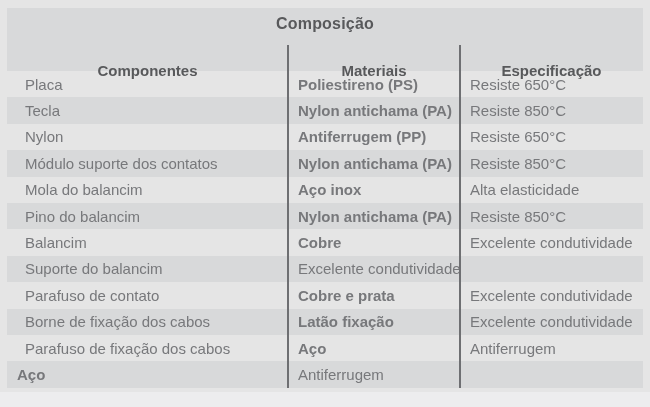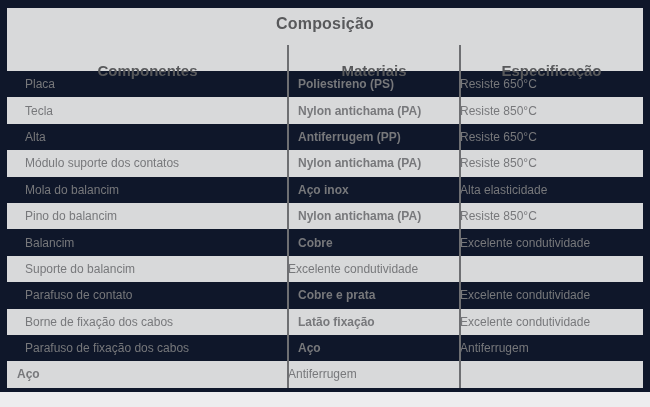--- a/index.html
+++ b/index.html
@@ -5,21 +5,21 @@
   html, body {
     margin: 0;
     padding: 0;
     background: #ffffff;
     font-family: "Liberation Sans", sans-serif;
   }
   .page {
     position: relative;
     width: 650px;
     height: 407px;
-    background: #0f172a;
+    background: #e5e5e5;
     overflow: hidden;
     text-align: right;
   }
   .table-wrap {
     position: absolute;
     left: 7px;
     top: 8px;
     width: 636px;
   }
   .title-bar {
@@ -56,28 +56,28 @@
     display: grid;
     grid-template-columns: 281px 172px 183px;
     height: 26.4px;
   }
   .trow.striped {
     background: #d8d9da;
   }
   .trow .cell {
     display: flex;
     align-items: center;
-    font-size: 12px;
+    font-size: 15px;
     color: #77787b;
     white-space: nowrap;
     overflow: hidden;
   }
   .trow .cell.c0 { padding-left: 18px; }
   .trow .cell.c1 { padding-left: 10px; font-weight: bold; }
-  .trow .cell.c2 { }
+  .trow .cell.c2 { padding-left: 10px; }
   .vsep {
     position: absolute;
     top: 37px;
     width: 2px;
     height: 343px;
     background: #6e6f72;
   }
   .vsep.sep1 { left: 280px; }
   .vsep.sep2 { left: 452px; }
   .footer-bar {
@@ -105,21 +105,21 @@
           <div class="cell c0">Placa</div>
           <div class="cell c1">Poliestireno (PS)</div>
           <div class="cell c2">Resiste 650°C</div>
         </div>
         <div class="trow striped">
           <div class="cell c0">Tecla</div>
           <div class="cell c1">Nylon antichama (PA)</div>
           <div class="cell c2">Resiste 850°C</div>
         </div>
         <div class="trow">
-          <div class="cell c0">Alta</div>
+          <div class="cell c0">Nylon</div>
           <div class="cell c1">Antiferrugem (PP)</div>
           <div class="cell c2">Resiste 650°C</div>
         </div>
         <div class="trow striped">
           <div class="cell c0">Módulo suporte dos contatos</div>
           <div class="cell c1">Nylon antichama (PA)</div>
           <div class="cell c2">Resiste 850°C</div>
         </div>
         <div class="trow">
           <div class="cell c0">Mola do balancim</div>

